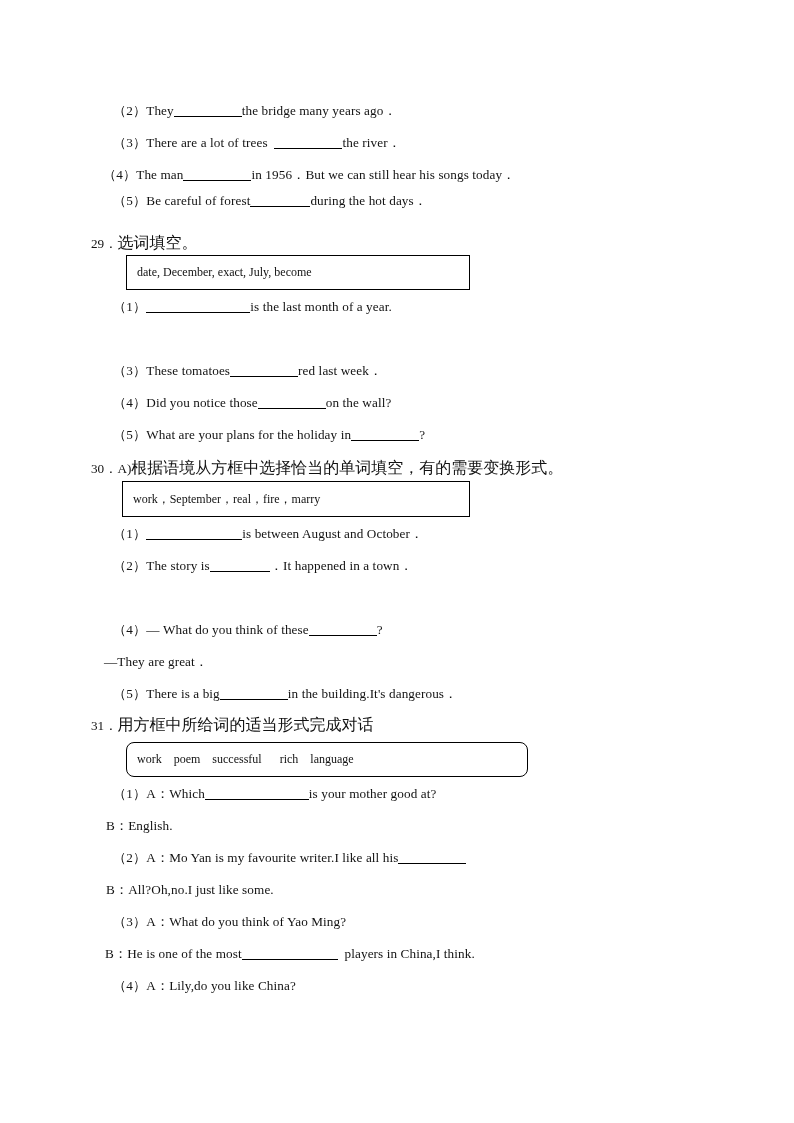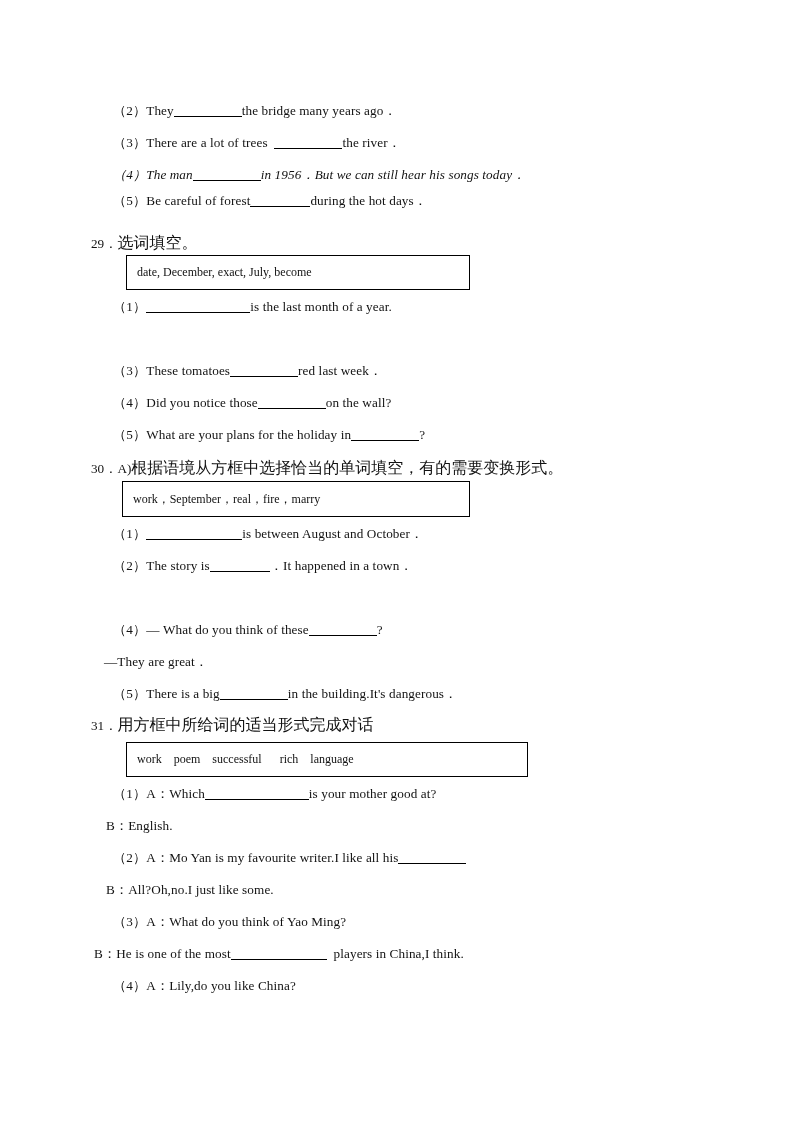--- a/index.html
+++ b/index.html
@@ -75,21 +75,21 @@
 </style>
 </head>
 <body>
 
 <div class="page">
 
   <div class="line" style="left:113px; top:102px;"><span>（2）They</span><span class="blank b-m"></span><span>the bridge many years ago．</span></div>
 
   <div class="line" style="left:113px; top:134px;"><span>（3）There are a lot of trees  </span><span class="blank b-m"></span><span>the river．</span></div>
 
-  <div class="line" style="left:113px; top:166px;font-style:italic;"><span>（4）The man</span><span class="blank b-m"></span><span>in 1956．But we can still hear his songs today．</span></div>
+  <div class="line" style="left:103px; top:166px;"><span>（4）The man</span><span class="blank b-m"></span><span>in 1956．But we can still hear his songs today．</span></div>
 
   <div class="line" style="left:113px; top:192px;"><span>（5）Be careful of forest</span><span class="blank b-s"></span><span>during the hot days．</span></div>
 
   <div class="q-head" style="left:91px; top:234px;"><span class="num">29．</span><span class="cn">选词填空。</span></div>
 
   <div class="wordbox" style="left:126px; top:255px; width:344px; height:35px;">
     <span class="words">date, December, exact, July, become</span>
   </div>
 
   <div class="line" style="left:113px; top:298px;"><span>（1）</span><span class="blank b-xxl"></span><span>is the last month of a year.</span></div>
@@ -113,31 +113,31 @@
 
 
   <div class="line" style="left:113px; top:621px;"><span>（4）— What do you think of these</span><span class="blank b-m"></span><span>?</span></div>
 
   <div class="line" style="left:104px; top:653px;">—They are great．</div>
 
   <div class="line" style="left:113px; top:685px;"><span>（5）There is a big</span><span class="blank b-m"></span><span>in the building.It's dangerous．</span></div>
 
   <div class="q-head" style="left:91px; top:716px;"><span class="num">31．</span><span class="cn">用方框中所给词的适当形式完成对话</span></div>
 
-  <div class="wordbox" style="left:126px; top:742px; width:402px; height:35px;">
+  <div class="wordbox" style="left:126px; top:742px; width:402px; height:35px;border-radius:8px;">
     <span class="words">work    poem    successful      rich    language</span>
   </div>
 
   <div class="line" style="left:113px; top:785px;"><span>（1）A：Which</span><span class="blank b-xxl"></span><span>is your mother good at?</span></div>
 
   <div class="line" style="left:106px; top:817px;">B：English.</div>
 
   <div class="line" style="left:113px; top:849px;"><span>（2）A：Mo Yan is my favourite writer.I like all his</span><span class="blank b-m"></span></div>
 
   <div class="line" style="left:106px; top:881px;">B：All?Oh,no.I just like some.</div>
 
   <div class="line" style="left:113px; top:913px;">（3）A：What do you think of Yao Ming?</div>
 
-  <div class="line" style="left:94px; top:945px;"><span>B：He is one of the most</span><span class="blank b-xl"></span><span>  players in China,I think.</span></div>
+  <div class="line" style="left:105px; top:945px;"><span>B：He is one of the most</span><span class="blank b-xl"></span><span>  players in China,I think.</span></div>
 
   <div class="line" style="left:113px; top:977px;">（4）A：Lily,do you like China?</div>
 
 </div>
 
 </body></html>

